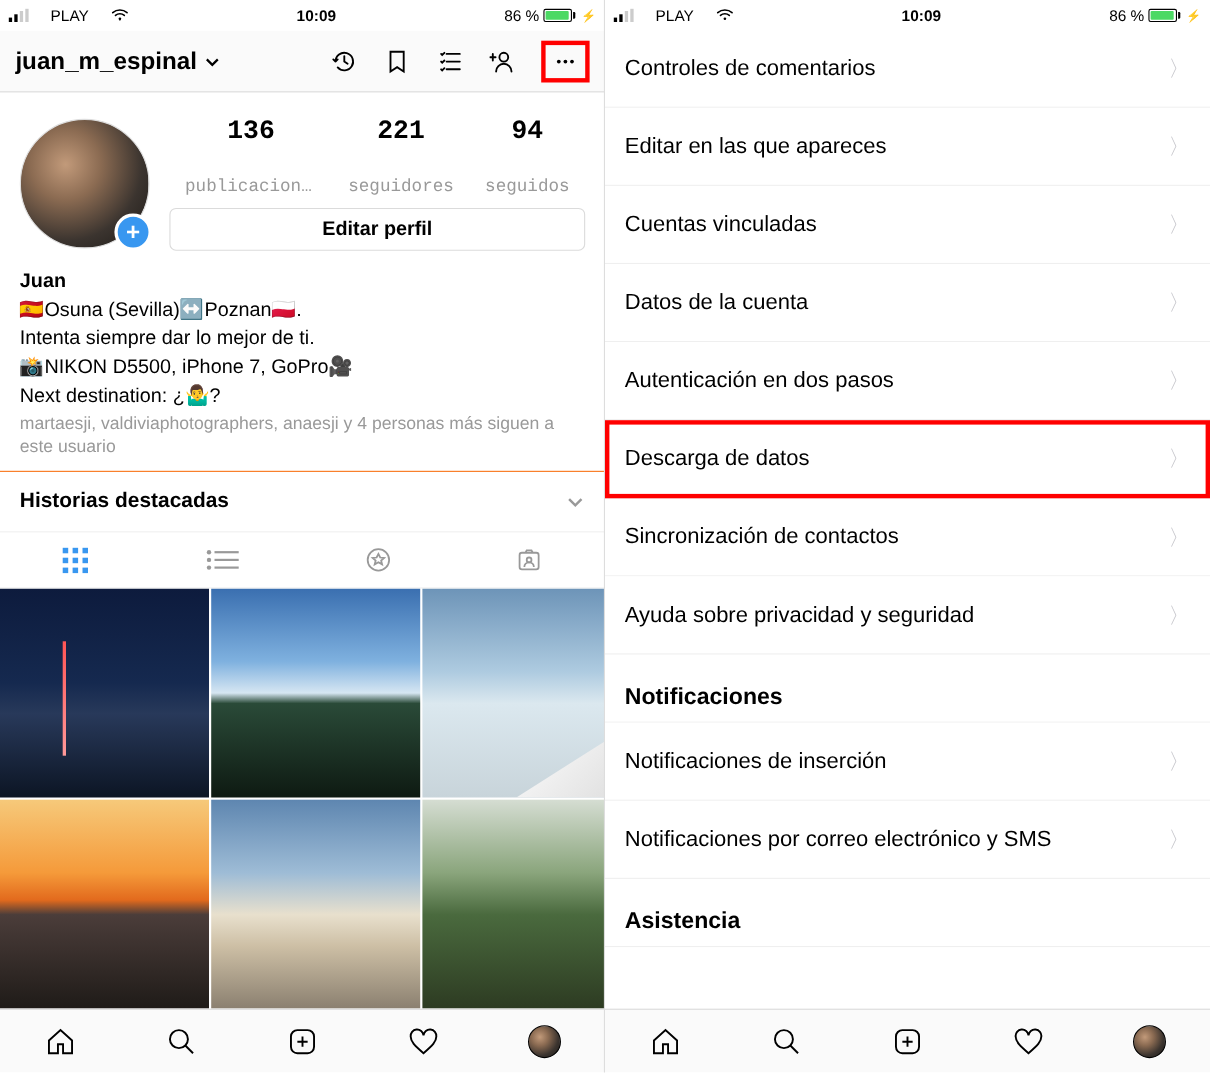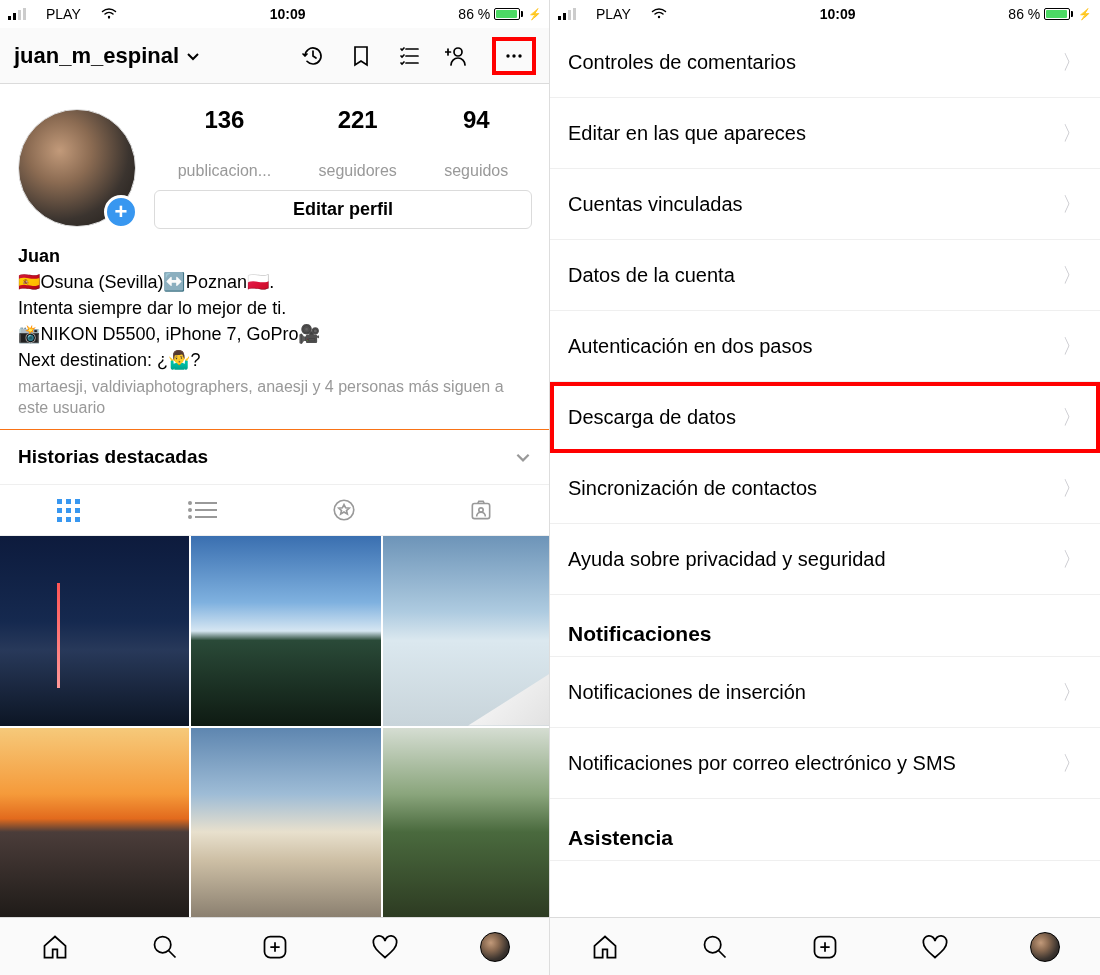--- a/index.html
+++ b/index.html
@@ -36,21 +36,21 @@
   .ic svg { width:24px; height:24px; }
 
   .red-box { border: 4px solid #f00; }
 
   
   .profile-head { display:flex; padding: 22px 18px 8px 18px; gap:18px; align-items:center;}
   .avatar-wrap { position:relative; width:118px; height:118px; }
   .avatar { width:118px; height:118px; border-radius:50%; background: radial-gradient(circle at 35% 35%, #c29a7a 0%, #8b6b52 30%, #3b342f 65%, #1b1815 100%); border:1px solid #ddd; overflow:hidden;}
   .avatar-plus { position:absolute; right:-2px; bottom:-2px; width:34px; height:34px; border-radius:50%; background:#3897f0; border:3px solid #fff; display:flex; align-items:center; justify-content:center; color:#fff; font-size:22px; font-weight:700; line-height:1;}
   .stats-col { flex:1; display:flex; flex-direction:column; gap:10px; }
-  .stats-row { display:flex; justify-content:space-around; text-align:center; }
+  .stats-row { display:flex; justify-content:space-around; text-align:center;font-family:Liberation Mono, monospace; }
   .stat .num { font-size:24px; font-weight:600; }
   .stat .lbl { font-size:16px; color:#999; max-width:120px; overflow:hidden; white-space:nowrap; text-overflow:ellipsis;margin-top:28px;}
   .edit-btn { border:1px solid #dbdbdb; border-radius:6px; padding:8px 0; text-align:center; font-size:18px; font-weight:600; background:#fff; }
 
   .bio { padding: 6px 18px 10px 18px; font-size:18px; line-height:1.45; }
   .bio .name { font-weight:700; }
   .bio .followers-note { color:#999; font-size:16px; line-height:1.3; margin-top:4px;}
 
   .highlights { border-top:1px solid #f97316; padding:16px 18px; display:flex; justify-content:space-between; align-items:center; font-size:19px; font-weight:600;}
 

